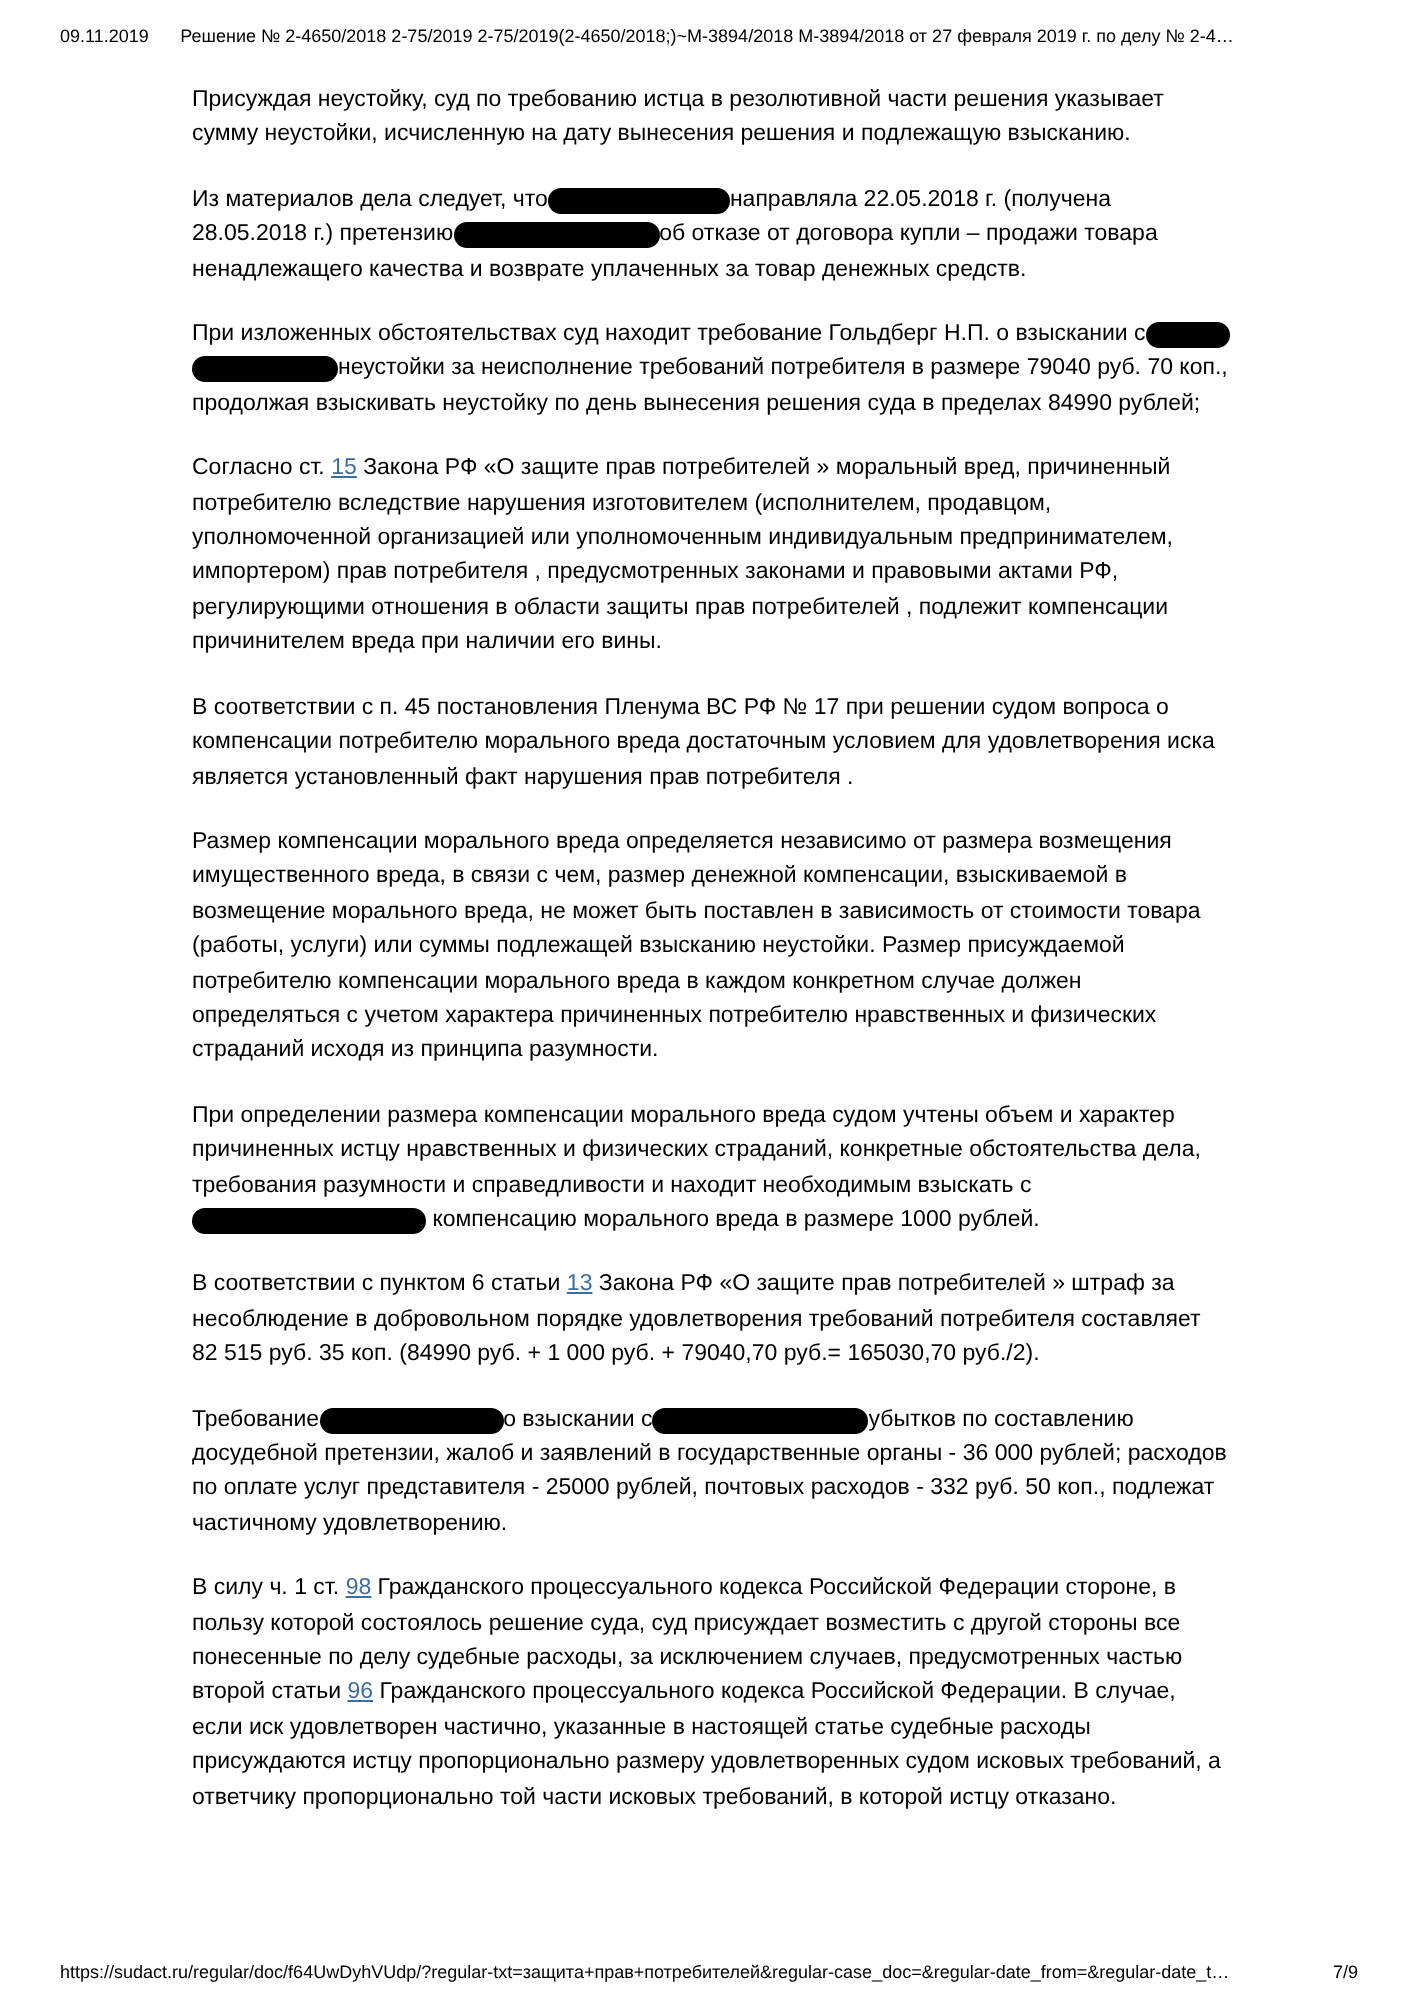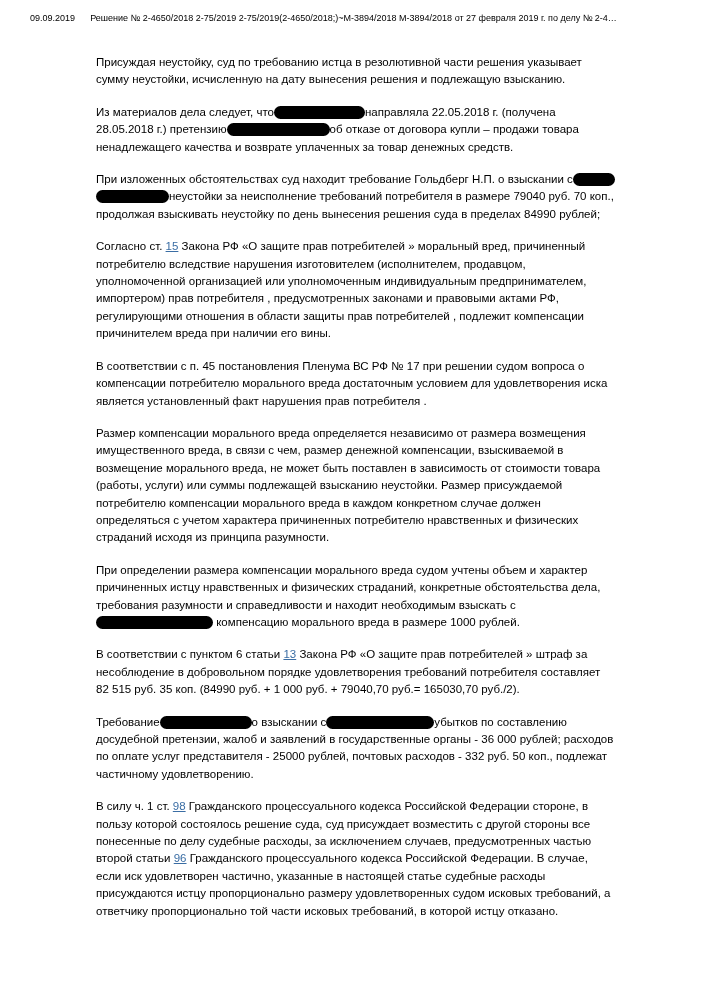--- a/index.html
+++ b/index.html
@@ -16,48 +16,52 @@
     margin: 0 auto;
   }
   .print-header { position: absolute; top: 13px; left: 0; width: 100%; height: 16px; font-size: 9px; color: #000; }
   .print-date { position: absolute; left: 30px; top: 0; white-space: nowrap; }
   .print-title { position: absolute; left: 50%; transform: translateX(-50%); top: 0; white-space: nowrap; max-width: 600px; overflow: hidden; }
   .doc-body {
     position: absolute; top: 42px; left: 96px; width: 520px; height: 926px;
     font-size: 11.5px; line-height: 17.4px; overflow: hidden;
     text-align: left;
   }
-  .para { margin: 12px 0 15px 0; }
+  .para { margin: 0 0 15px 0; }
   .b { font-weight: normal; }
   .statute-link { color: var(--link); text-decoration: underline; cursor: pointer; }
   .redact {
     display: inline-block; background: #000; height: 13px;
     border-radius: 7px; vertical-align: text-bottom; position: relative; top: 1px;
   }
   .print-footer { position: absolute; bottom: 0; left: 0; width: 100%; height: 26px; background: var(--paper); font-size: 9px; }
   .footer-url { position: absolute; left: 30px; top: 7px; white-space: nowrap; max-width: 600px; overflow: hidden; }
   .footer-page { position: absolute; right: 28px; top: 7px; white-space: nowrap; }
 </style>
 </head>
 <body>
 
 <div class="page">
 
   <div class="print-header">
-    <span class="print-date">09.09.2019</span>
+    <span class="print-date">09.11.2019</span>
     <span class="print-title">Решение № 2-4650/2018 2-75/2019 2-75/2019(2-4650/2018;)~М-3894/2018 М-3894/2018 от 27 февраля 2019 г. по делу № 2-4…</span>
   </div>
 
   <div class="doc-body">
       <p class="para"><span>Присуждая неустойку, суд по требованию истца в резолютивной части решения указывает сумму неустойки, исчисленную на дату вынесения решения и подлежащую взысканию.</span></p>
       <p class="para"><span>Из материалов дела следует, что</span><span class="redact" style="width: 91px; background: rgb(0, 0, 0);"></span><span>направляла 22.05.2018 г. (получена 28.05.2018 г.) претензию</span><span class="redact" style="width: 103px; background: rgb(0, 0, 0);"></span><span>об отказе от договора купли – продажи товара ненадлежащего качества и возврате уплаченных за товар денежных средств.</span></p>
       <p class="para"><span>При изложенных обстоятельствах суд находит требование Гольдберг Н.П. о взыскании с</span><span class="redact" style="width: 42px; background: rgb(0, 0, 0);"></span><span> </span><span class="redact" style="width: 73px; background: rgb(0, 0, 0);"></span><span>неустойки за неисполнение требований </span><span class="b">потребителя</span><span> в размере 79040 руб. 70 коп., продолжая взыскивать неустойку по день вынесения решения суда в пределах 84990 рублей;</span></p>
       <p class="para"><span>Согласно ст. </span><a class="statute-link">15</a><span> Закона РФ «</span><span class="b">О защите прав потребителей</span><span> » моральный вред, причиненный </span><span class="b">потребителю</span><span> вследствие нарушения изготовителем (исполнителем, продавцом, уполномоченной организацией или уполномоченным индивидуальным предпринимателем, импортером) </span><span class="b">прав потребителя</span><span> , предусмотренных законами и правовыми актами РФ, регулирующими отношения в области </span><span class="b">защиты прав потребителей</span><span> , подлежит компенсации причинителем вреда при наличии его вины.</span></p>
       <p class="para"><span>В соответствии с п. 45 постановления Пленума ВС РФ № 17 при решении судом вопроса о компенсации </span><span class="b">потребителю</span><span> морального вреда достаточным условием для удовлетворения иска является установленный факт нарушения </span><span class="b">прав потребителя</span><span> .</span></p>
       <p class="para"><span>Размер компенсации морального вреда определяется независимо от размера возмещения имущественного вреда, в связи с чем, размер денежной компенсации, взыскиваемой в возмещение морального вреда, не может быть поставлен в зависимость от стоимости товара (работы, услуги) или суммы подлежащей взысканию неустойки. Размер присуждаемой </span><span class="b">потребителю</span><span> компенсации морального вреда в каждом конкретном случае должен определяться с учетом характера причиненных </span><span class="b">потребителю</span><span> нравственных и физических страданий исходя из принципа разумности.</span></p>
       <p class="para"><span>При определении размера компенсации морального вреда судом учтены объем и характер причиненных истцу нравственных и физических страданий, конкретные обстоятельства дела, требования разумности и справедливости и находит необходимым взыскать с</span><span class="redact" style="width: 117px; background: rgb(0, 0, 0);"></span><span> компенсацию морального вреда в размере 1000 рублей.</span></p>
       <p class="para"><span>В соответствии с пунктом 6 статьи </span><a class="statute-link">13</a><span> Закона РФ «</span><span class="b">О защите прав потребителей</span><span> » штраф за несоблюдение в добровольном порядке удовлетворения требований </span><span class="b">потребителя</span><span> составляет 82 515 руб. 35 коп. (84990 руб. + 1 000 руб. + 79040,70 руб.= 165030,70 руб./2).</span></p>
       <p class="para"><span>Требование</span><span class="redact" style="width: 92px; background: rgb(0, 0, 0);"></span><span>о взыскании с</span><span class="redact" style="width: 108px; background: rgb(0, 0, 0);"></span><span>убытков по составлению досудебной претензии, жалоб и заявлений в государственные органы - 36 000 рублей; расходов по оплате услуг представителя - 25000 рублей, почтовых расходов - 332 руб. 50 коп., подлежат частичному удовлетворению.</span></p>
       <p class="para"><span>В силу ч. 1 ст. </span><a class="statute-link">98</a><span> Гражданского процессуального кодекса Российской Федерации стороне, в пользу которой состоялось решение суда, суд присуждает возместить с другой стороны все понесенные по делу судебные расходы, за исключением случаев, предусмотренных частью второй статьи </span><a class="statute-link">96</a><span> Гражданского процессуального кодекса Российской Федерации. В случае, если иск удовлетворен частично, указанные в настоящей статье судебные расходы присуждаются истцу пропорционально размеру удовлетворенных судом исковых требований, а ответчику пропорционально той части исковых требований, в которой истцу отказано.</span></p>
     </div>
 
+  <div class="print-footer">
+    <span class="footer-url">https://sudact.ru/regular/doc/f64UwDyhVUdp/?regular-txt=защита+прав+потребителей&amp;regular-case_doc=&amp;regular-date_from=&amp;regular-date_t…</span>
+    <span class="footer-page">7/9</span>
+  </div>
 
 </div>
 
 </body></html>

